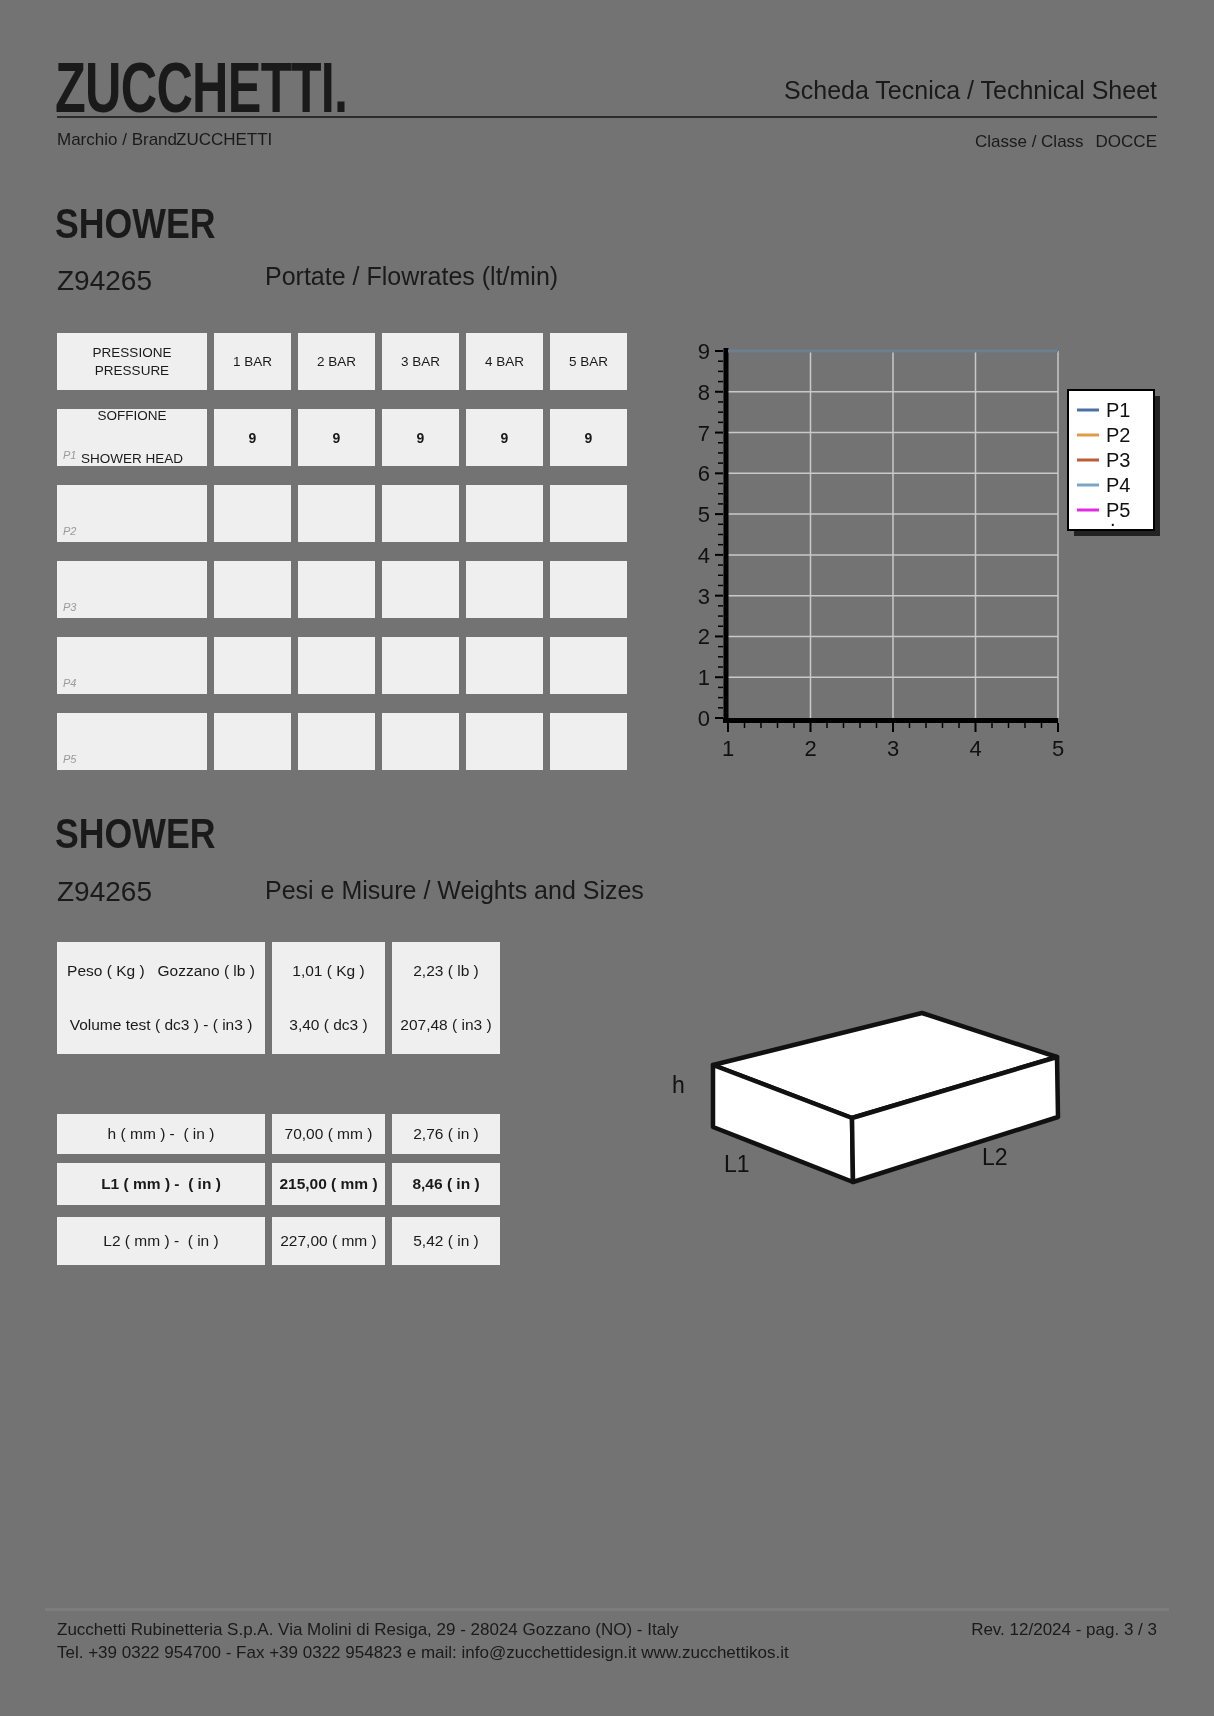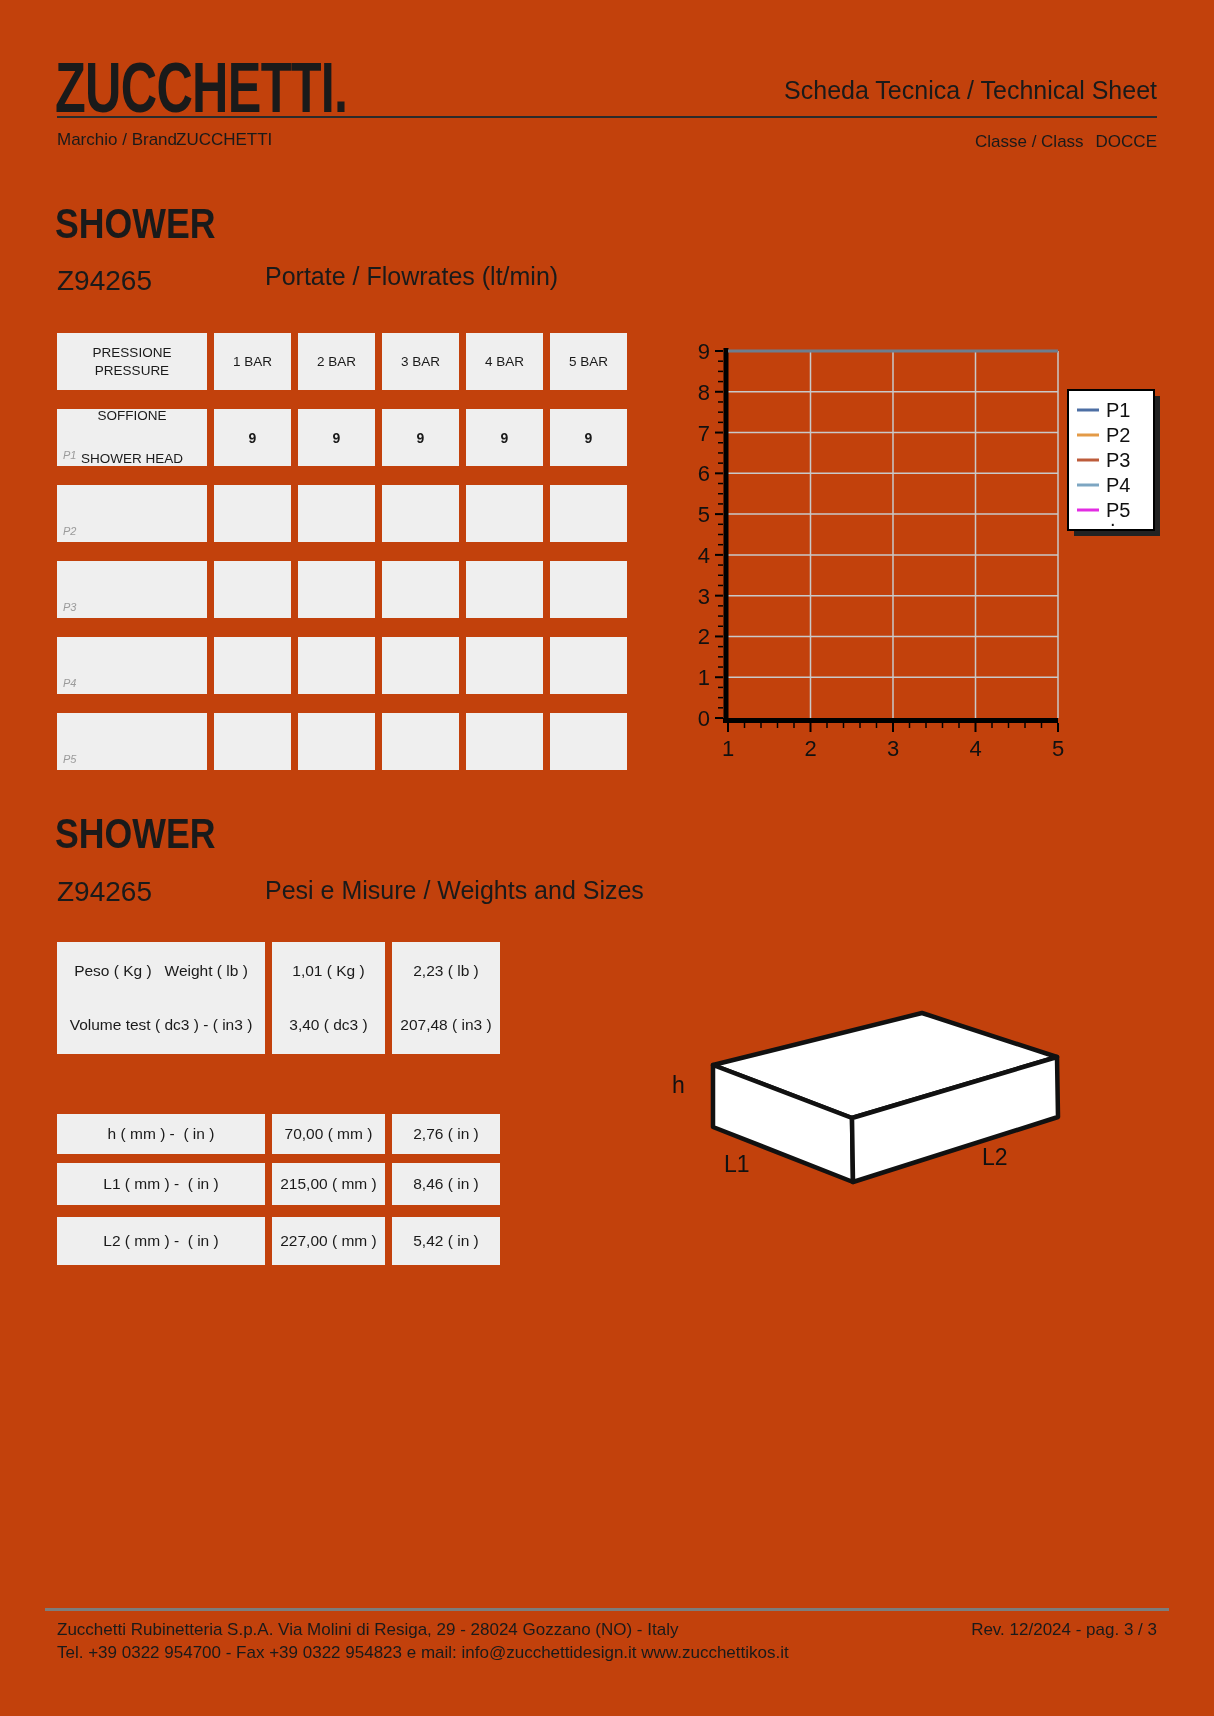--- a/index.html
+++ b/index.html
@@ -1,18 +1,18 @@
 <!DOCTYPE html>
 <html><head>
 <meta charset="utf-8">
 <style>
   * { margin:0; padding:0; box-sizing:border-box; }
   html,body { background:#ffffff; }
   .page {
-    position:relative; width:1214px; height:1716px; background:#c2410c;
+    position:relative; width:1214px; height:1716px; background:#737373;
     font-family:"Liberation Sans", sans-serif; color:#1a1a1a; overflow:hidden;
   }
   
   .logo { position:absolute; left:55px; top:48px; font-size:70px; font-weight:700;
           letter-spacing:-1px; transform:scaleX(0.72); transform-origin:left top; white-space:nowrap; }
   .sheet-title { position:absolute; right:57px; top:76px; font-size:25px; }
   .header-rule { position:absolute; left:57px; right:57px; top:116px; height:2px; background:#2b2b2b; }
   .brand-label { position:absolute; left:57px;  top:130px; font-size:17px; }
   .brand-value { position:absolute; left:176px; top:130px; font-size:17px; }
   .class-line  { position:absolute; right:57px; top:132px; font-size:17px; display:flex; gap:12px; }
@@ -39,21 +39,21 @@
   .flow-chart { position:absolute; left:640px; top:310px; width:530px; height:455px; }
   .flow-chart svg { font-family:"Liberation Sans", sans-serif; }
   
   .wrow { position:absolute; left:57px; width:443px; display:grid;
           grid-template-columns:208px 113px 108px; gap:0 7px; }
   .wrow > div { background:#efefef; display:flex; align-items:center; justify-content:center;
                 font-size:15.5px; white-space:pre; text-align:center; }
   .wrow-0 { top:942px;  height:58px; }
   .wrow-1 { top:996px; height:58px;border-radius:25px; }
   .wrow-2 { top:1114px; height:40px; }
-  .wrow-3 { top:1163px; height:42px; }
+  .wrow-3 { top:1163px; height:42px;font-weight:bold; }
   .wrow-4 { top:1217px; height:48px; }
   
   .box-diagram { position:absolute; left:620px; top:940px; width:560px; height:290px; }
   .box-diagram text { font-size:23px; fill:#111; font-family:"Liberation Sans", sans-serif; }
   
   .footer-rule { position:absolute; left:45px; right:45px; top:1608px; height:3px; background:#7d7d7d; }
   .footer-address  { position:absolute; left:57px; top:1620px; font-size:17px; }
   .footer-contacts { position:absolute; left:57px; top:1643px; font-size:17px; }
   .footer-revision { position:absolute; right:57px; top:1620px; font-size:17px; }
 </style>
@@ -239,21 +239,21 @@
         <text x="466" y="207" font-size="20" fill="#111">P5</text>
         <text x="470" y="216" font-size="20" fill="#111">.</text>
       </svg>
   </div>
 
   <div class="sec-title sec2-title">SHOWER</div>
   <div class="sec-code sec2-code">Z94265</div>
   <div class="sec-sub sec2-sub">Pesi e Misure / Weights and Sizes</div>
 
   <div class="wrow wrow-0">
-    <div>Peso ( Kg )   Weight ( lb )</div>
+    <div>Peso ( Kg )   Gozzano ( lb )</div>
     <div>1,01 ( Kg )</div>
     <div>2,23 ( lb )</div>
   </div>
   <div class="wrow wrow-1">
     <div>Volume test ( dc3 ) - ( in3 )</div>
     <div>3,40 ( dc3 )</div>
     <div>207,48 ( in3 )</div>
   </div>
   <div class="wrow wrow-2">
     <div>h ( mm ) -  ( in )</div>

